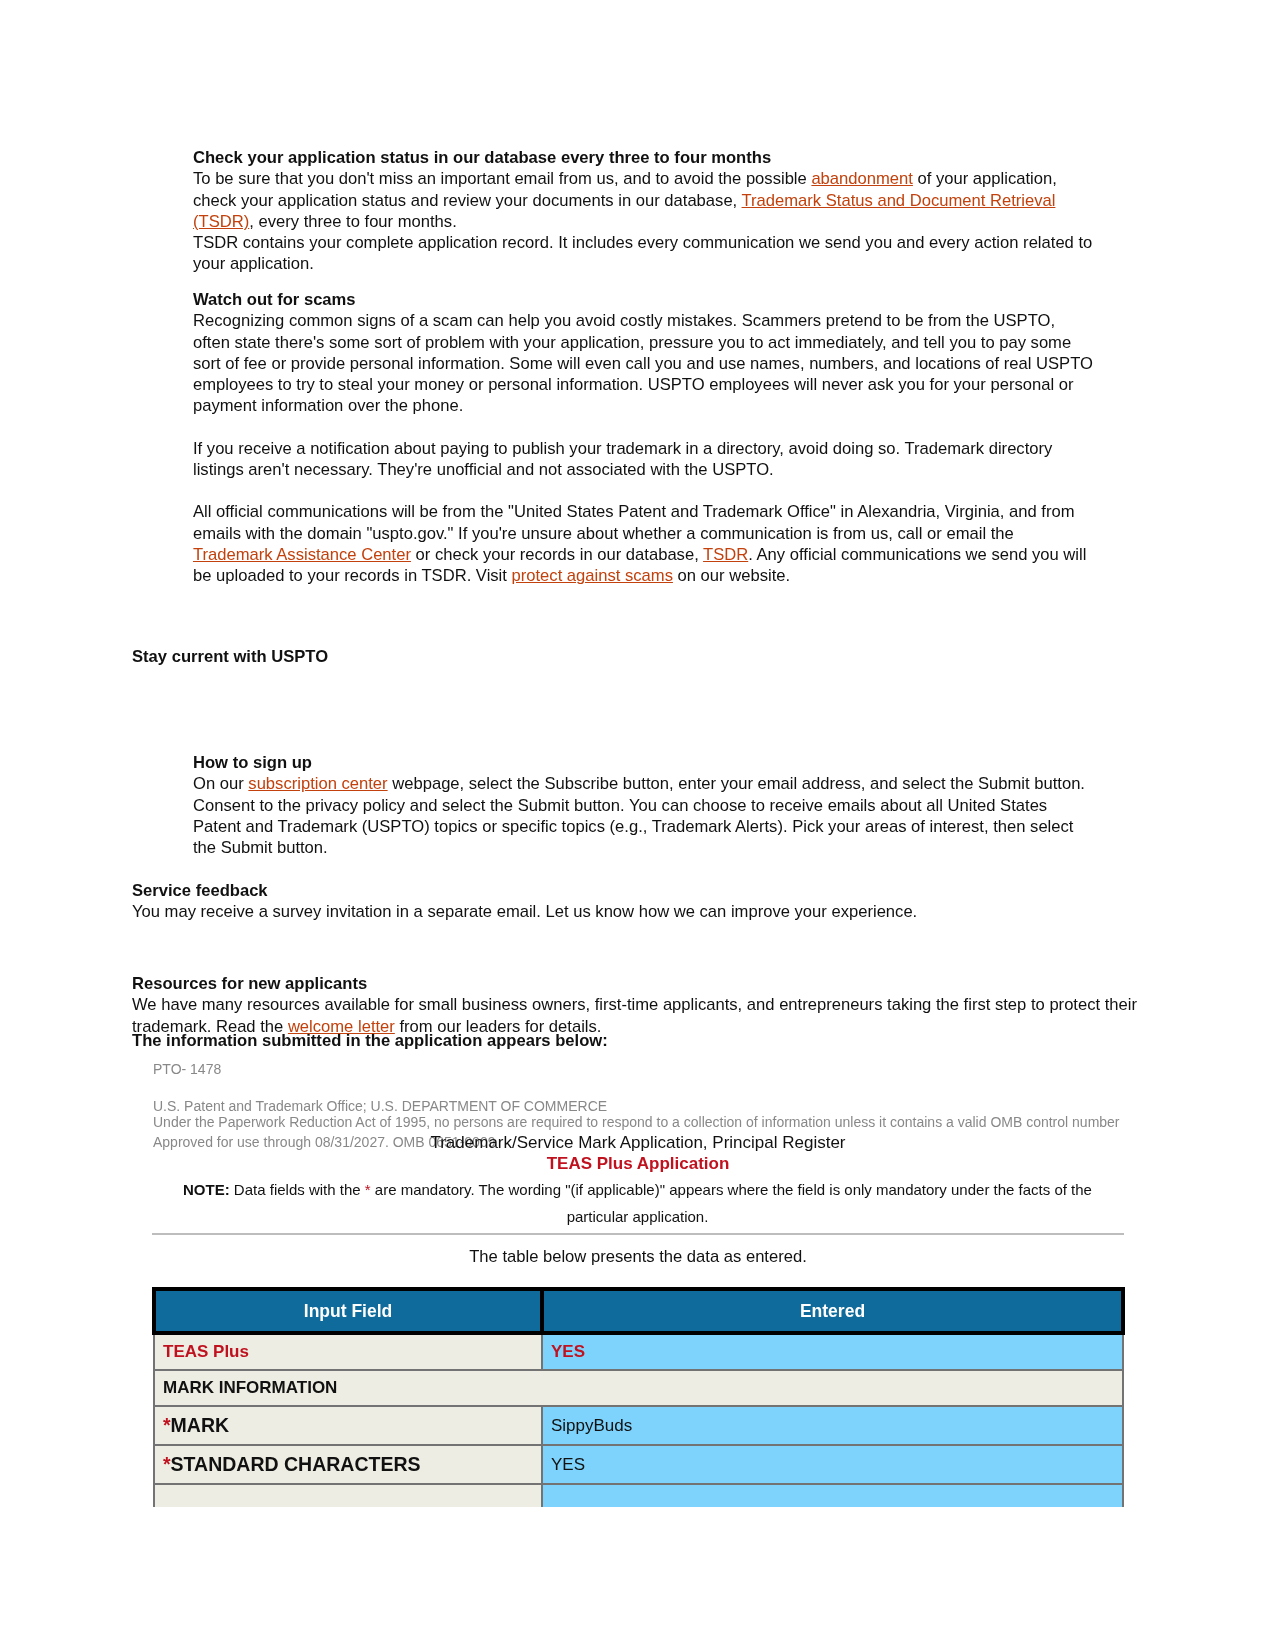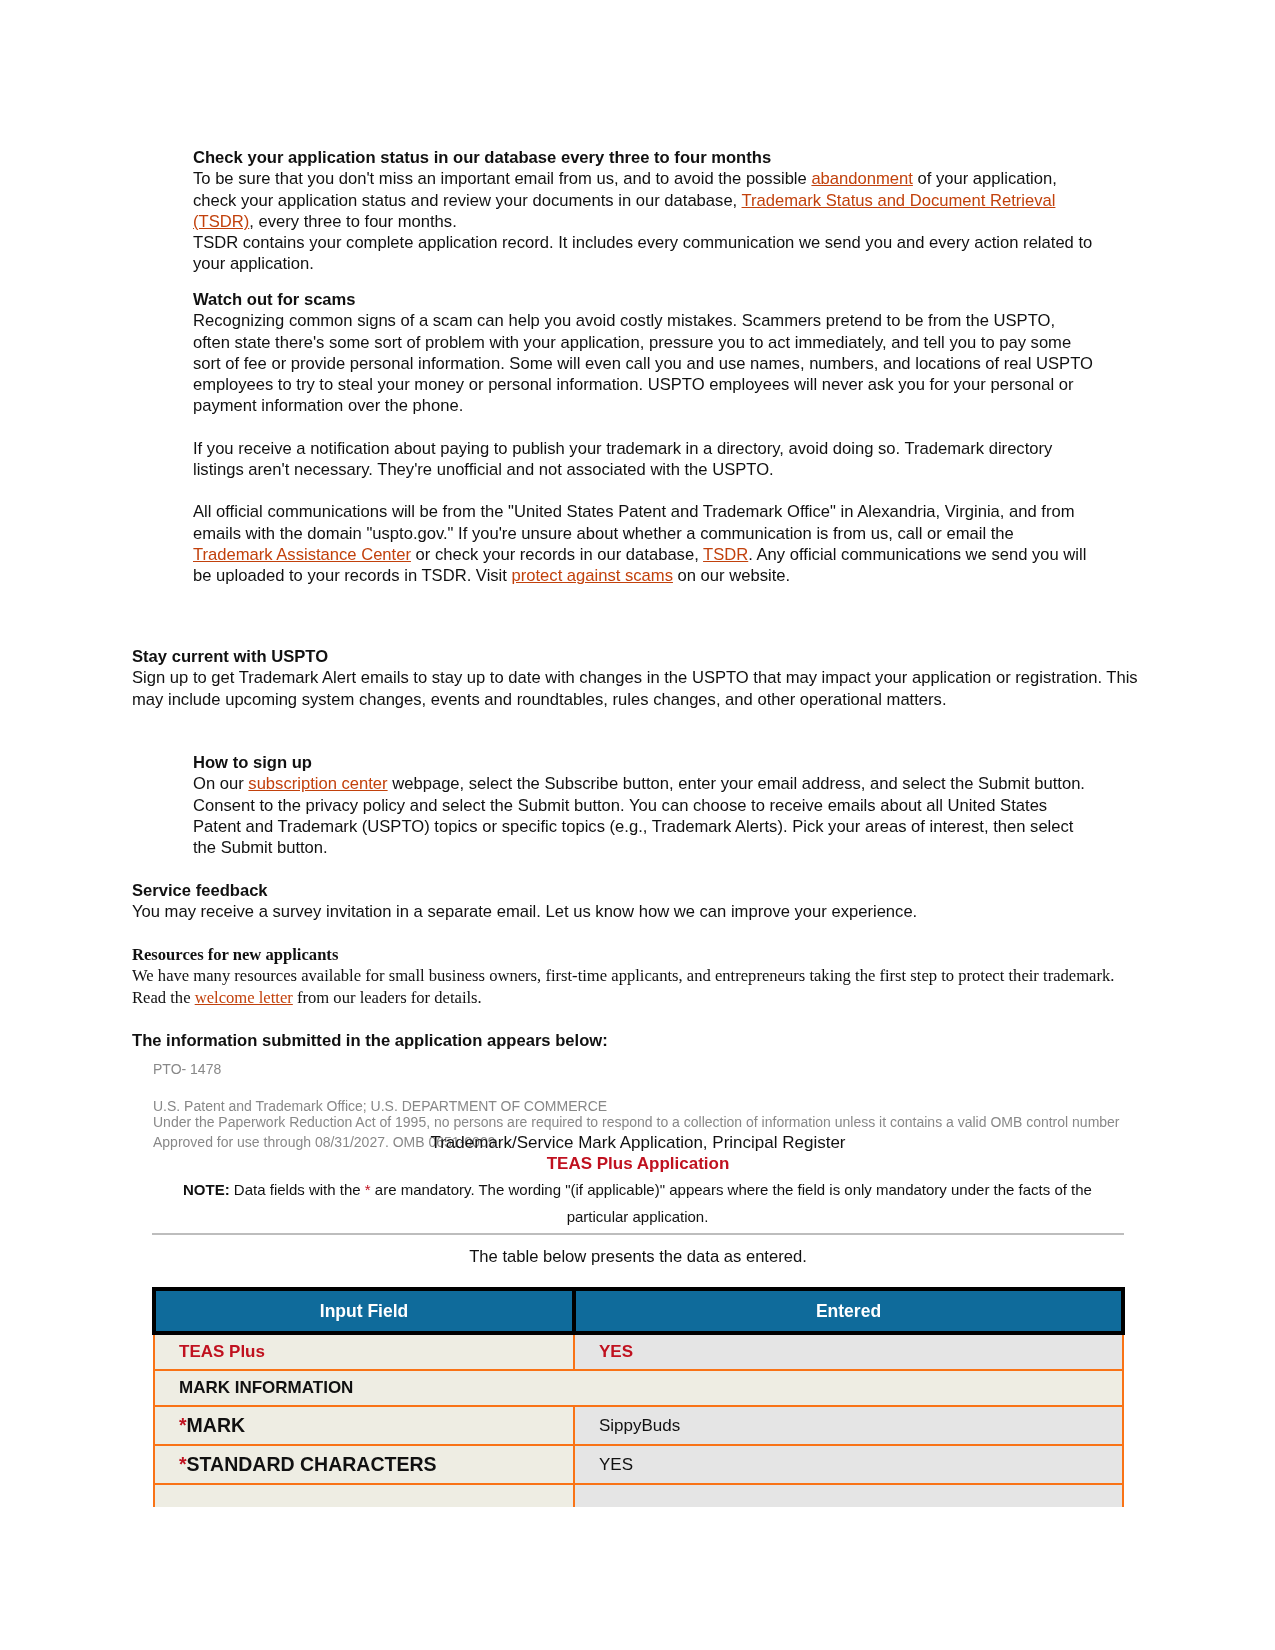--- a/index.html
+++ b/index.html
@@ -13,23 +13,23 @@
   a.lnk { color: #c2410c; text-decoration: underline; }
   .small { position: absolute; left: 153px; font-size: 14px; color: #888; line-height: 13px; }
   .center { position: absolute; left: 152px; width: 972px; text-align: center; }
   .red { color: #c0111f; }
   .note { font-size: 15px; line-height: 27px; }
   .hr { position: absolute; left: 152px; width: 972px; top: 1233px; height: 0; border-top: 2px solid #bdbdbd; }
   table.data { position: absolute; left: 152px; top: 1287px; width: 973px; border-collapse: collapse;
                font-size: 17px; }
   table.data th { background: #0f6b9b; color: #fff; height: 38px; font-weight: bold;
                   border: 4px solid #000000; font-size: 17.5px; }
-  table.data td { border: 2px solid #f97316; padding: 0 24px; }
+  table.data td { border: 2px solid #737373; padding: 0 8px; }
   td.lbl { background: #eeede3; width: 370px; font-weight: bold; }
-  td.val { background: #e5e5e5; }
+  td.val { background: #7dd3fc; }
   tr.r36 td { height: 34px; }
   tr.r39 td { height: 37px; }
   .big { font-size: 19.5px; }
   .star { color: #c0111f; }
 </style>
 </head>
 <body>
 
 <div class="page">
 
@@ -43,34 +43,33 @@
     <div class="h">Watch out for scams</div>
     <div>Recognizing common signs of a scam can help you avoid costly mistakes. Scammers pretend to be from the USPTO, often state there's some sort of problem with your application, pressure you to act immediately, and tell you to pay some sort of fee or provide personal information. Some will even call you and use names, numbers, and locations of real USPTO employees to try to steal your money or personal information. USPTO employees will never ask you for your personal or payment information over the phone.</div>
     <div style="height:21px"></div>
     <div>If you receive a notification about paying to publish your trademark in a directory, avoid doing so. Trademark directory listings aren't necessary. They're unofficial and not associated with the USPTO.</div>
     <div style="height:21px"></div>
     <div><span>All official communications will be from the "United States Patent and Trademark Office" in Alexandria, Virginia, and from emails with the domain "uspto.gov." If you're unsure about whether a communication is from us, call or email the </span><a class="lnk">Trademark Assistance Center</a><span> or check your records in our database, </span><a class="lnk">TSDR</a><span>. Any official communications we send you will be uploaded to your records in TSDR. Visit </span><a class="lnk">protect against scams</a><span> on our website.</span></div>
   </div>
 
   <div class="block ind0" style="top:646px;">
     <div class="h">Stay current with USPTO</div>
-    <div>Sign up to get Trademark Alert emails to stay up to date with changes in the USPTO that may impact your application or registration. This may include upcoming system changes, events and roundtables, rules changes, and other operational matters.</div>
   </div>
 
   <div class="block ind1" style="top:752px;">
     <div class="h">How to sign up</div>
     <div><span>On our </span><a class="lnk">subscription center</a><span> webpage, select the Subscribe button, enter your email address, and select the Submit button. Consent to the privacy policy and select the Submit button. You can choose to receive emails about all United States Patent and Trademark (USPTO) topics or specific topics (e.g., Trademark Alerts). Pick your areas of interest, then select the Submit button.</span></div>
   </div>
 
   <div class="block ind0" style="top:880px;">
     <div class="h">Service feedback</div>
     <div>You may receive a survey invitation in a separate email. Let us know how we can improve your experience.</div>
   </div>
 
-  <div class="block ind0" style="top:944px;font-family:Liberation Serif, serif;">
+  <div class="block ind0" style="top:973px;">
     <div class="h">Resources for new applicants</div>
     <div><span>We have many resources available for small business owners, first-time applicants, and entrepreneurs taking the first step to protect their trademark. Read the </span><a class="lnk">welcome letter</a><span> from our leaders for details.</span></div>
   </div>
 
   <div class="block ind0 h" style="top:1030px;">The information submitted in the application appears below:</div>
 
   <div class="small" style="top:1063px;">PTO- 1478</div>
   <div class="small" style="top:1136px;">Approved for use through 08/31/2027. OMB 0651-0009</div>
   <div class="small" style="top:1100px;">U.S. Patent and Trademark Office; U.S. DEPARTMENT OF COMMERCE</div>
   <div class="small" style="top:1116px;">Under the Paperwork Reduction Act of 1995, no persons are required to respond to a collection of information unless it contains a valid OMB control number</div>

